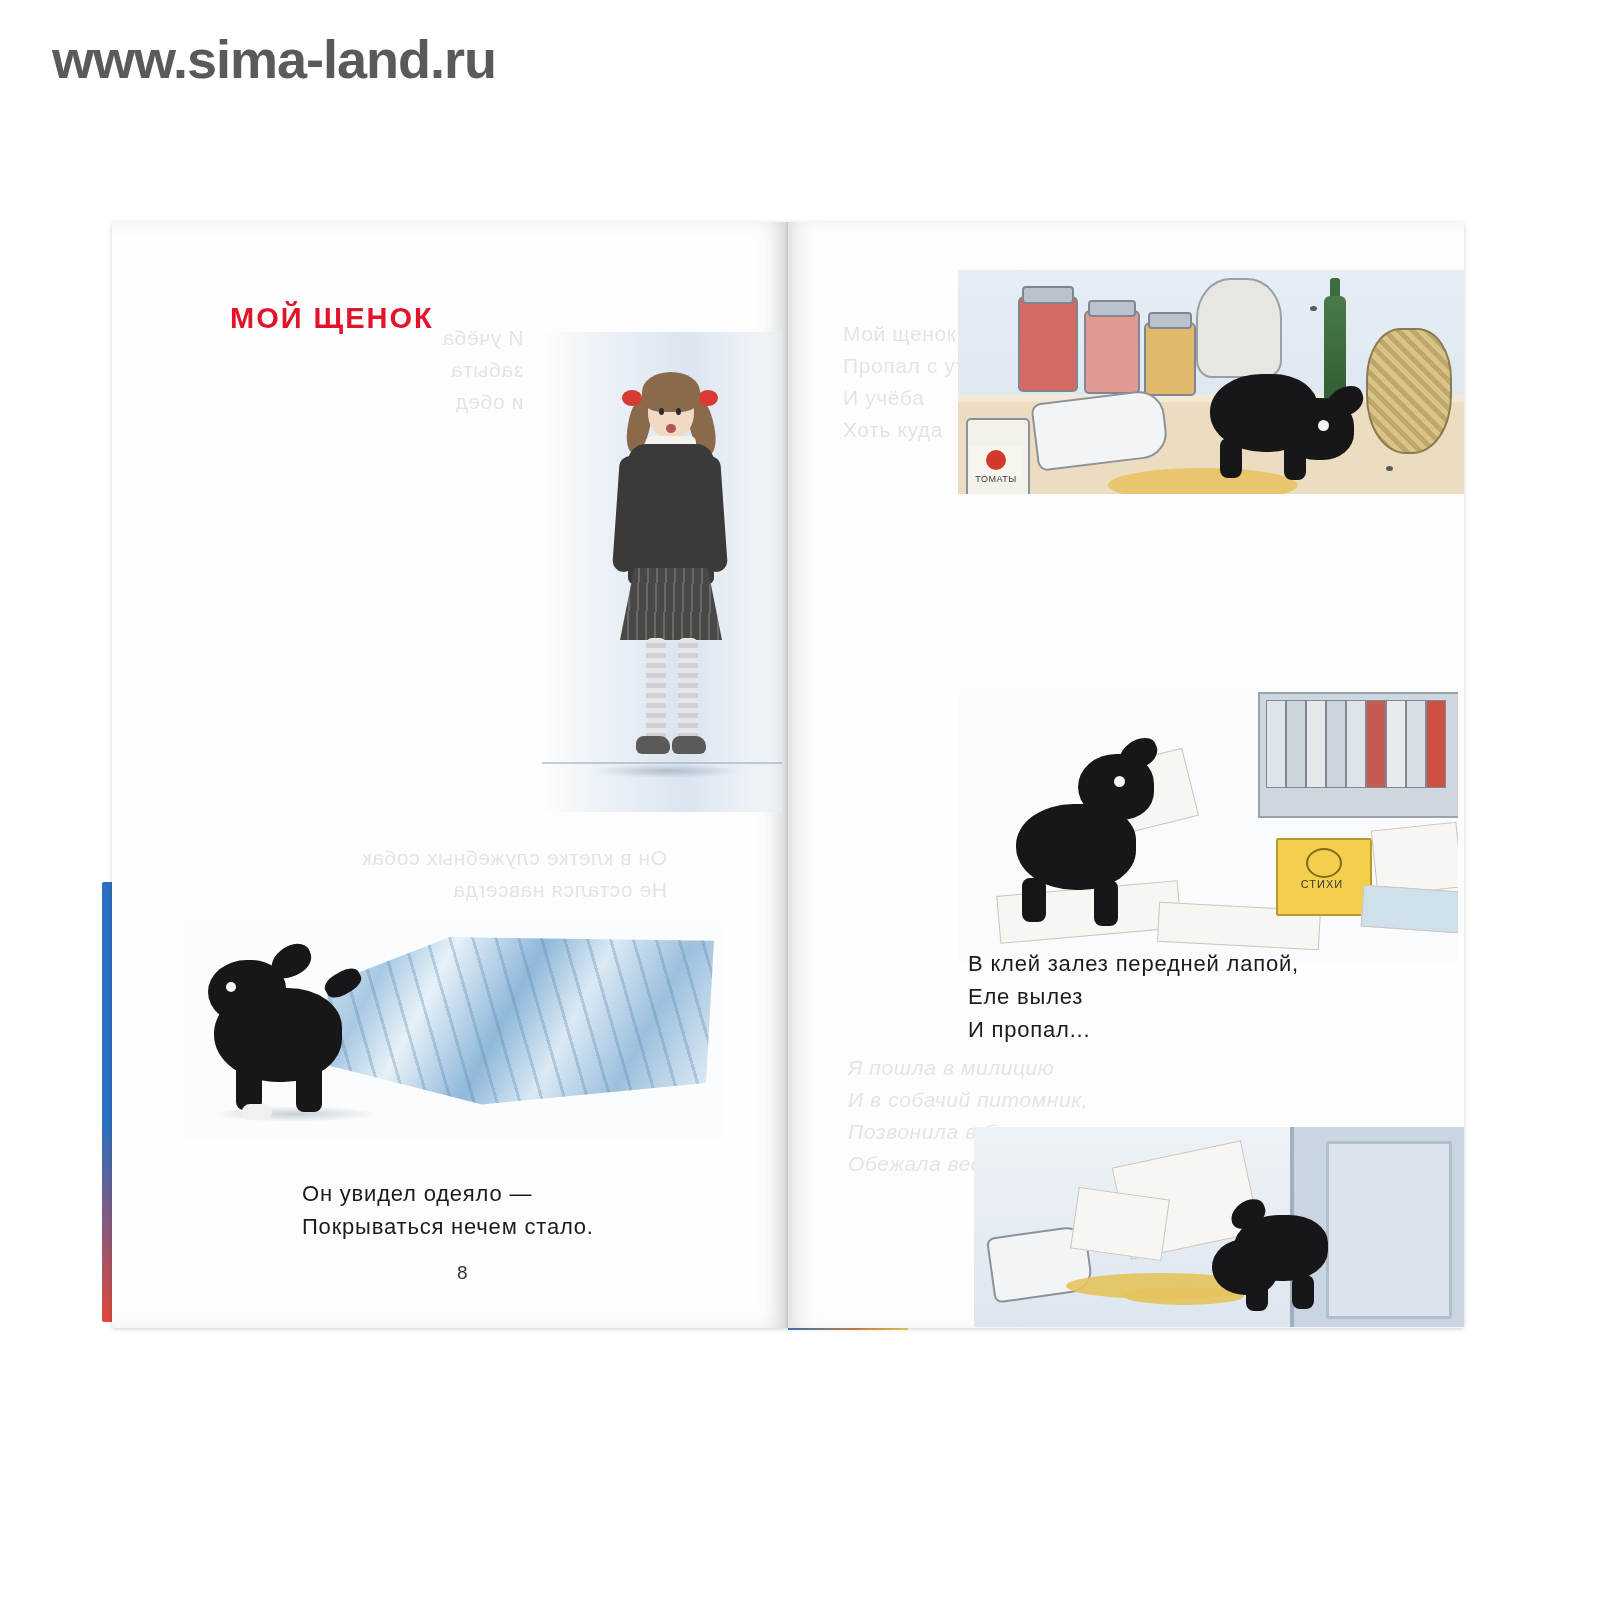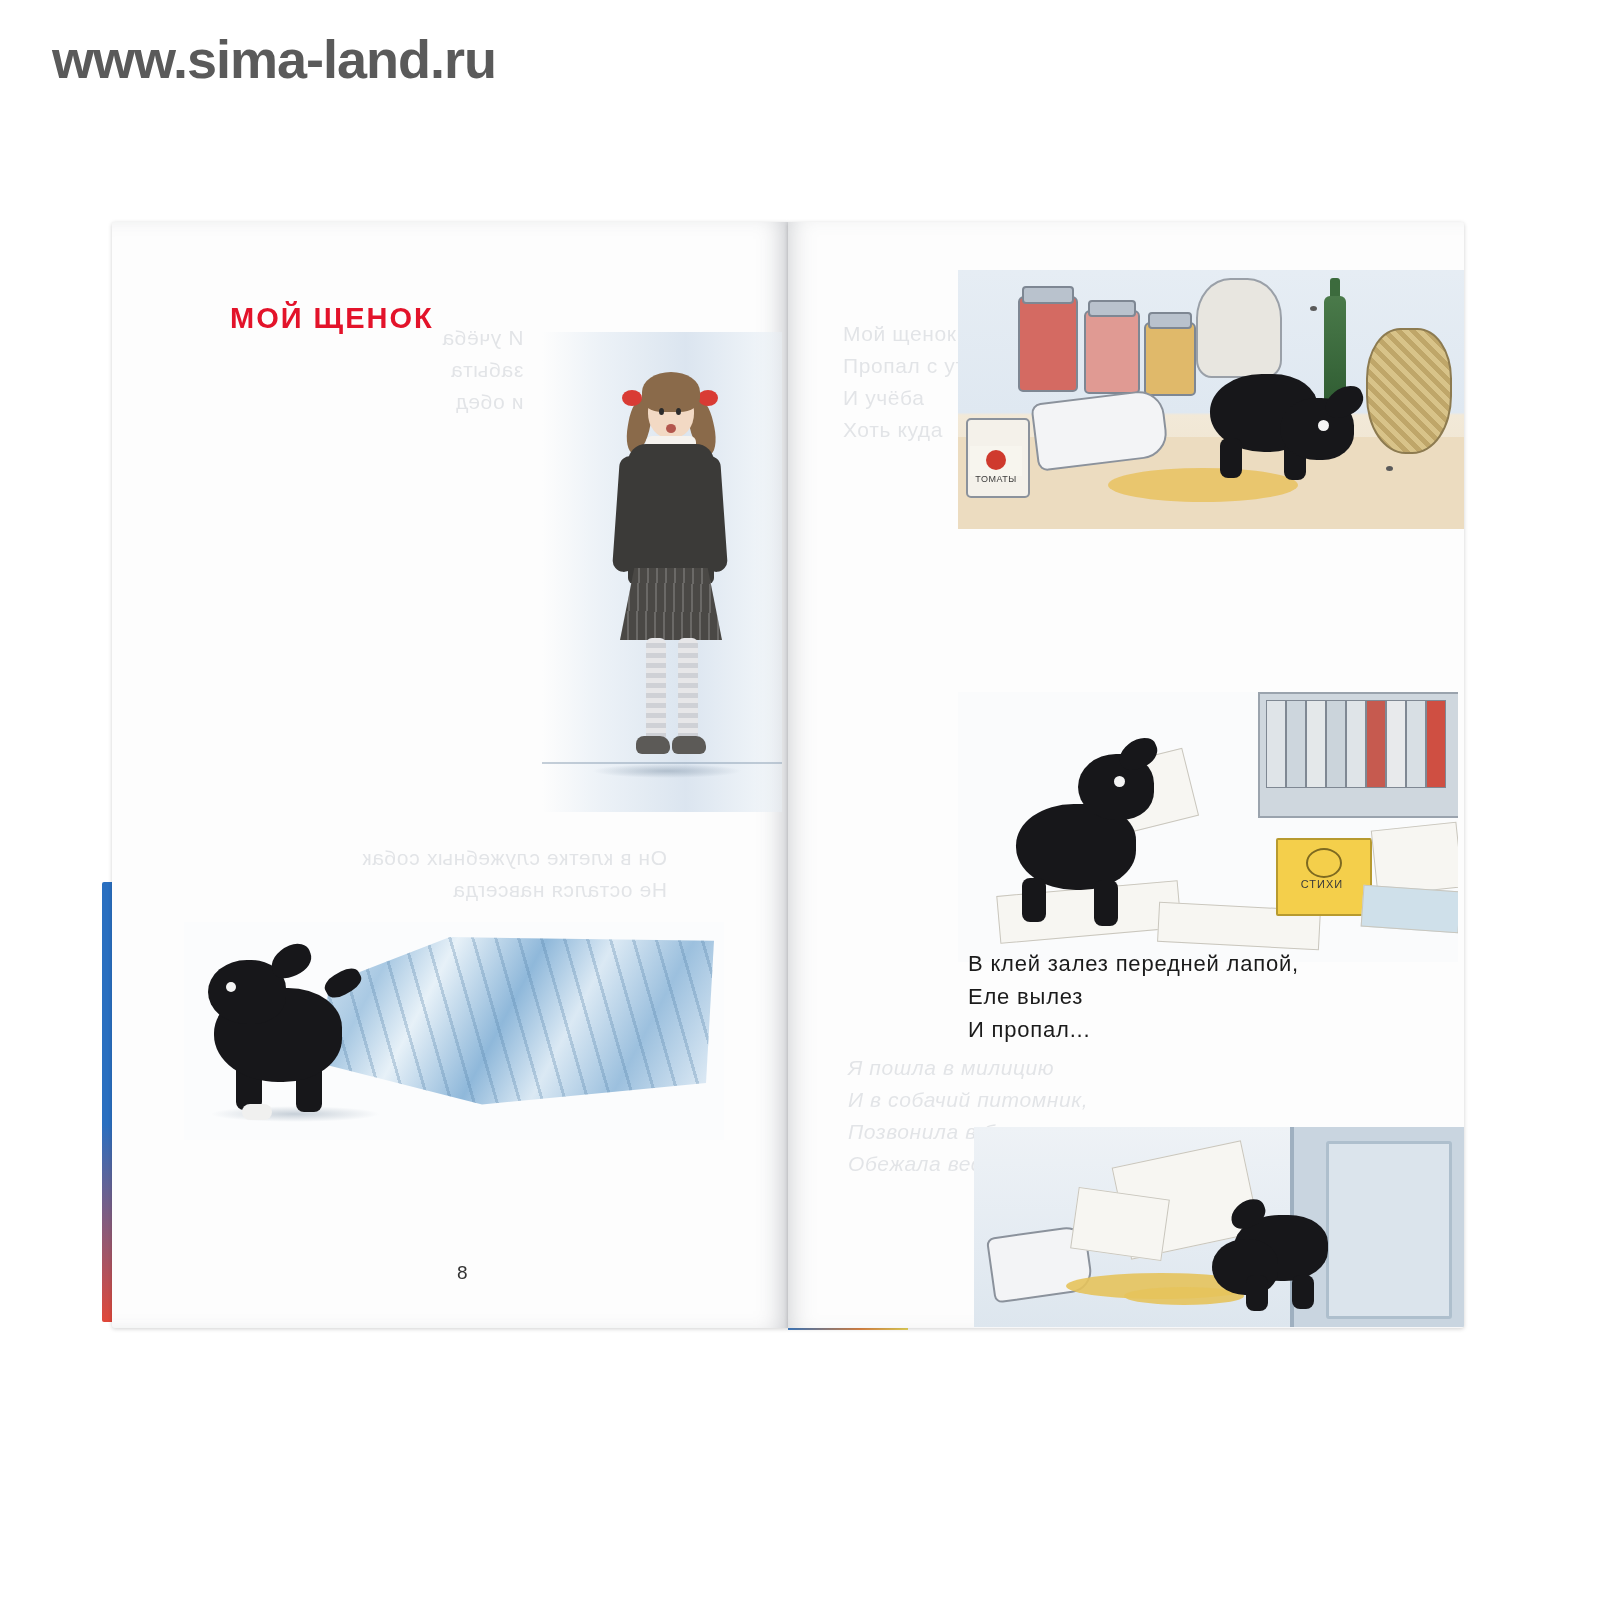--- a/index.html
+++ b/index.html
@@ -204,21 +204,21 @@
   .pup-shadow { position:absolute; left:26px; bottom:18px; width:170px; height:16px;
     background: radial-gradient(ellipse at center, rgba(120,140,160,0.40), rgba(120,140,160,0) 70%); }
   .pup-body { position:absolute; left:30px; top:66px; width:128px; height:94px; background:#17171a; border-radius:48% 42% 46% 50%; }
   .pup-head { position:absolute; left:24px; top:38px; width:78px; height:64px; background:#17171a; border-radius:52% 46% 44% 52%; }
   .pup-ear { position:absolute; left:86px; top:24px; width:42px; height:30px; background:#17171a; border-radius:60% 40% 50% 40%; transform:rotate(-22deg); }
   .pup-eye { position:absolute; left:42px; top:60px; width:10px; height:10px; background:#f4f4f4; border-radius:50%; }
   .pup-leg { position:absolute; background:#17171a; border-radius:8px; }
   .pup-tail { position:absolute; background:#17171a; border-radius:40%; }
 
   
-  #illus-pantry { left: 170px; top: 48px; width: 510px; height: 259px; }
+  #illus-pantry { left: 170px; top: 48px; width: 510px; height: 224px; }
   .pantry-bg { position:absolute; inset:0;
      background: linear-gradient(180deg,#e6edf4 0%, #dfe8f1 55%, #f2e9d8 56%, #ece0c9 100%); }
   .p-floor { position:absolute; left:0; bottom:0; width:100%; height:92px; background:#ecdcc0; }
   .jar { position:absolute; border-radius:6px 6px 5px 5px; border:2px solid #7e8793; }
   .jar-lid { position:absolute; border-radius:4px; background:#b9c2cd; border:2px solid #7e8793; }
   .puddle { position:absolute; background:#e9c25f; border-radius:50%; opacity:0.85; }
   .demijohn { position:absolute; left:408px; top:58px; width:82px; height:122px;
     background: repeating-linear-gradient(45deg,#d8c389 0 5px,#bfa669 5px 10px);
     border-radius: 40% 40% 46% 46%; border:2px solid #8d7b50; }
   .bottle { position:absolute; left:366px; top:26px; width:22px; height:112px;
@@ -308,20 +308,22 @@
       <div class="pup-leg" style="left:52px; top:140px; width:26px; height:48px;"></div>
       <div class="pup-leg" style="left:112px; top:136px; width:26px; height:54px;"></div>
       <div class="pup-body"></div>
       <div class="pup-tail" style="left:140px; top:50px; width:38px; height:22px; transform:rotate(-30deg);"></div>
       <div class="pup-head"></div>
       <div class="pup-ear"></div>
       <div class="pup-eye"></div>
       <div class="pup-leg" style="left:58px; top:182px; width:30px; height:16px; background:#f0f0ef;"></div>
     </div>
 
+    <div id="caption-1">Он увидел одеяло —
+Покрываться нечем стало.</div>
     <div id="page-number">8</div>
   </div>
 
   <div class="page" id="page-right">
 
     <div class="ghost" id="ghost-right-1">Мой щенок
 Пропал с утра.
 И учёба
 Хоть куда</div>
     <div class="ghost" id="ghost-right-2">Я пошла в милицию

